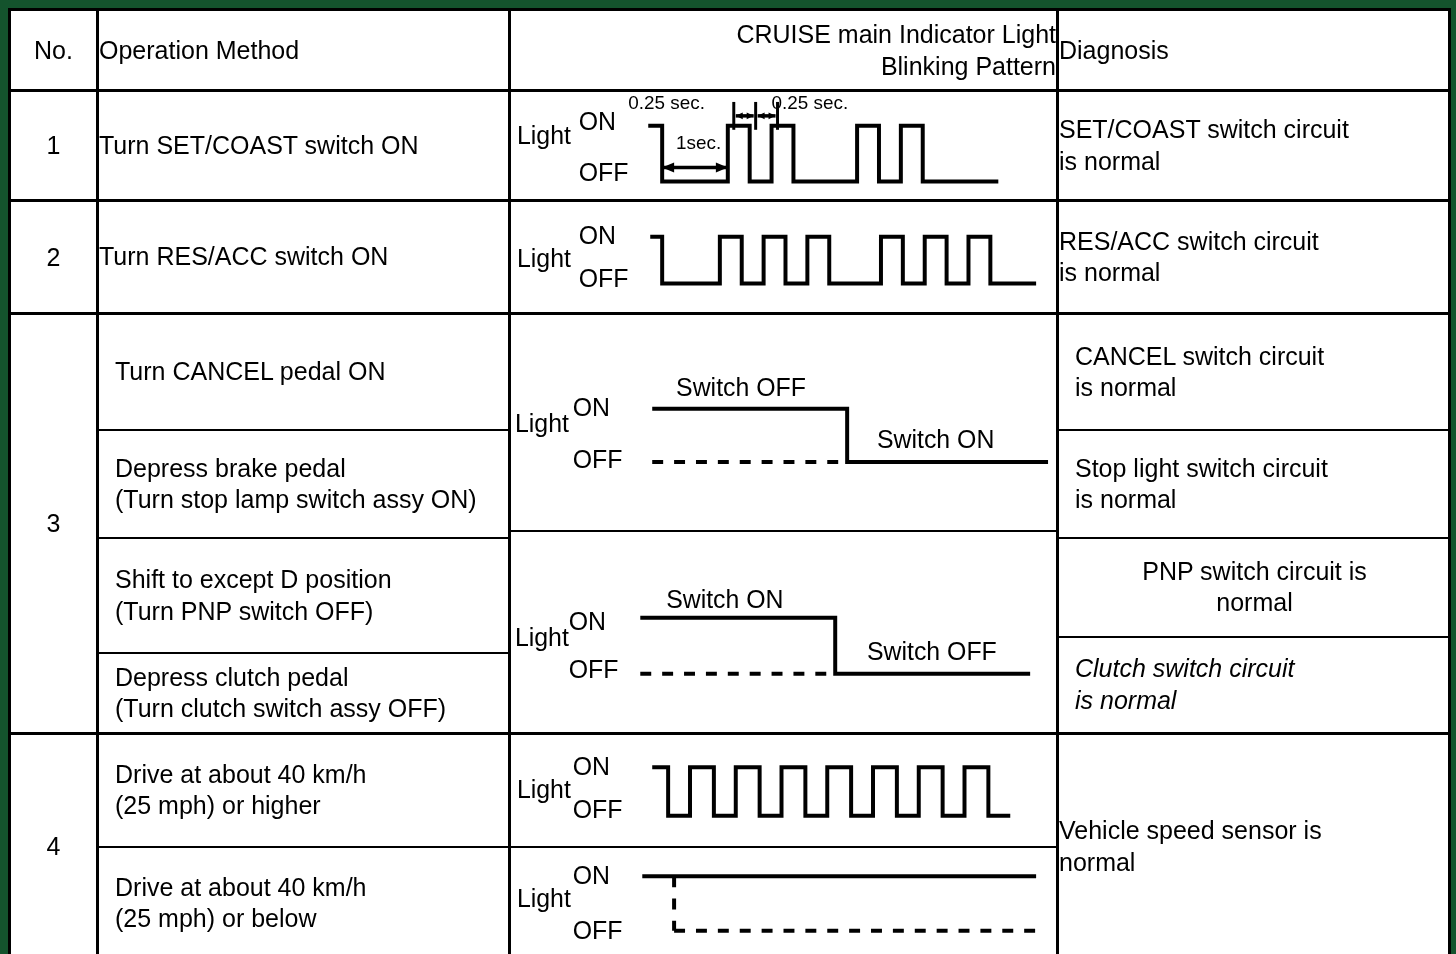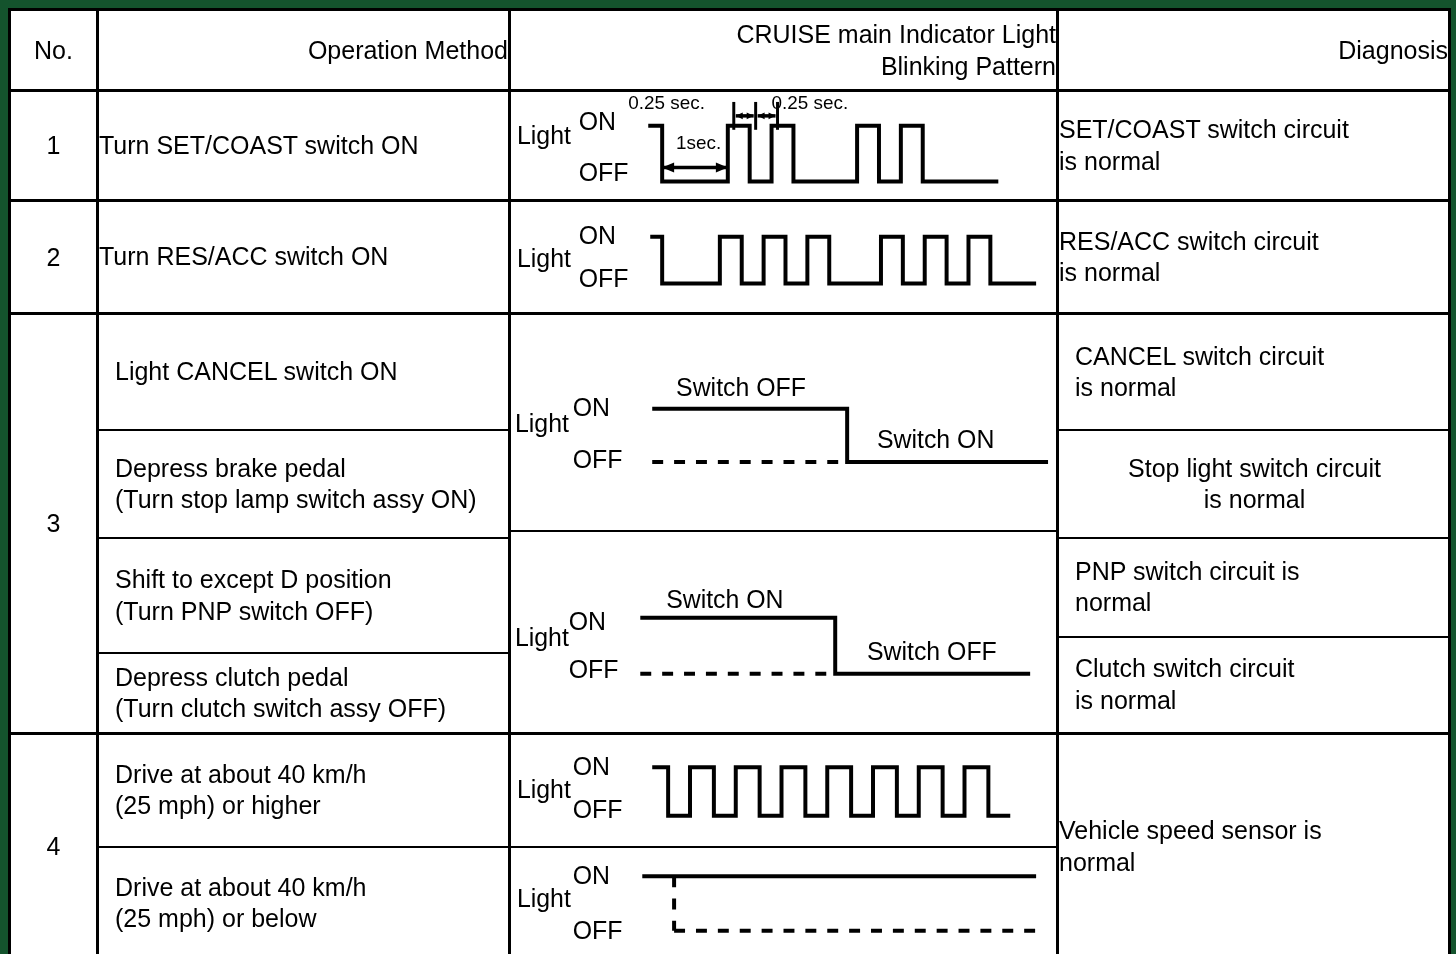--- a/index.html
+++ b/index.html
@@ -44,21 +44,21 @@
     border-width: 3px;
   }
 
   .col-no      { width: 88px;  }
   .col-op      { width: 412px; }
   .col-pat     { width: 548px; }
   .col-diag    { width: 392px; }
 
   
   .hdr-cell {
-    text-align: right;
+    text-align: left;
     height: 78px;
     font-size: 25px;
     line-height: 1.28;
   }
   .hdr-cell.left-ind {
     text-align: right;
     padding-left: 96px;
   }
   .hdr-no { font-size: 25px; text-align: center; }
 
@@ -213,21 +213,21 @@
 is normal</td>
       </tr>
 
       <tr style="height:420px;">
         <td class="num-cell">3</td>
 
         <td style="padding:0;">
           <table class="sub">
             <tbody>
                 <tr style="height:112px;">
-              <td class="txt">Light CANCEL switch ON</td>
+              <td class="txt">Turn CANCEL pedal ON</td>
             </tr>
             <tr style="height:104px;margin-left:44px;">
               <td class="txt">Depress brake pedal
 (Turn stop lamp switch assy ON)</td>
             </tr>
             <tr style="height:112px;margin-top:24px;">
               <td class="txt">Shift to except D position
 (Turn PNP switch OFF)</td>
             </tr>
             <tr style="height:76px;">
@@ -280,29 +280,29 @@
             </table>
         </td>
 
         <td style="padding:0;">
           <table class="sub">
             <tbody>
                 <tr style="height:112px;">
               <td class="txt">CANCEL switch circuit
 is normal</td>
             </tr>
-            <tr style="height:104px;text-align:center;">
+            <tr style="height:104px;">
               <td class="txt">Stop light switch circuit
 is normal</td>
             </tr>
-            <tr style="height:96px;">
+            <tr style="height:96px;text-align:center;">
               <td class="txt">PNP switch circuit is
 normal</td>
             </tr>
-            <tr style="height:92px;">
+            <tr style="height:92px;font-style:italic;">
               <td class="txt">Clutch switch circuit
 is normal</td>
             </tr>
           </tbody>
             </table>
         </td>
       </tr>
 
       <tr style="height:224px;">
         <td class="num-cell">4</td>

